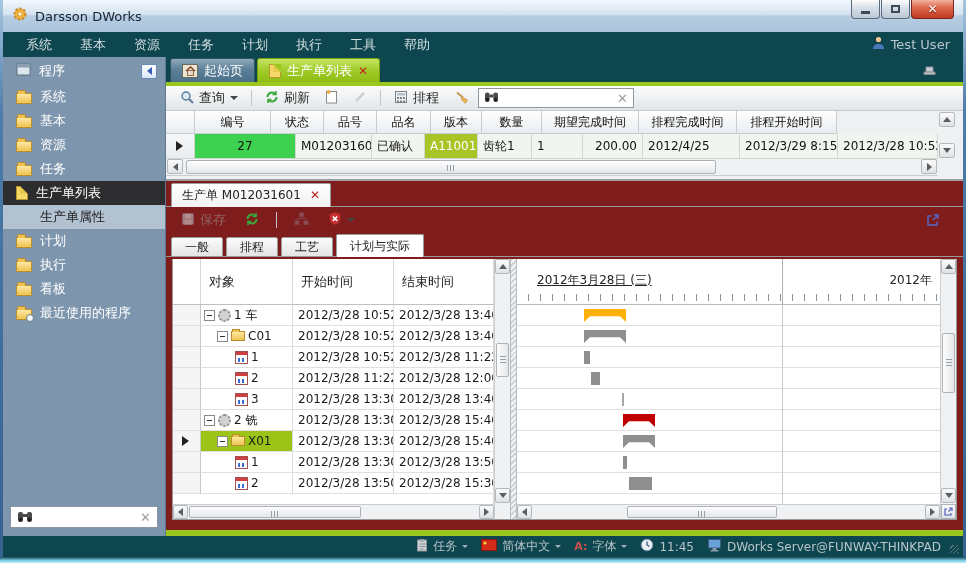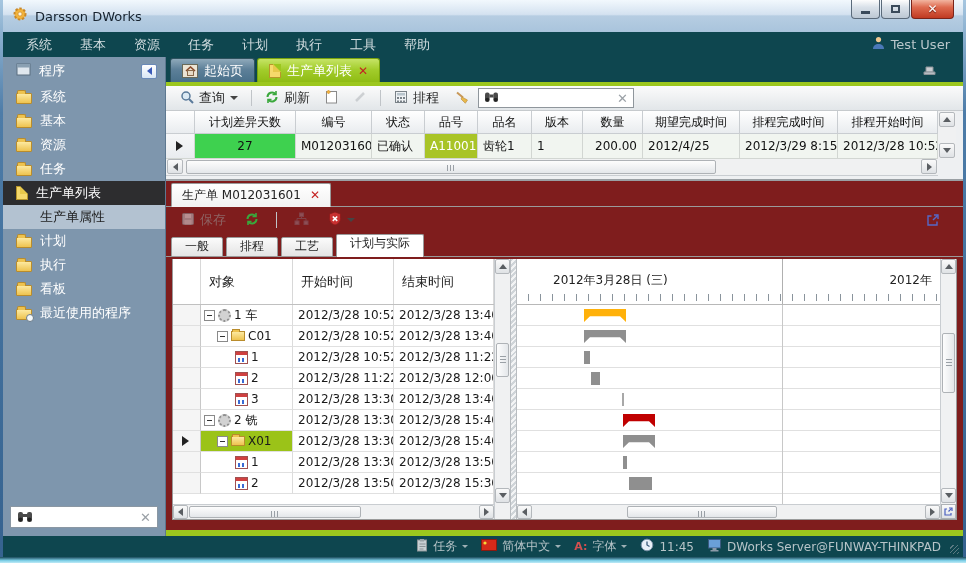--- a/index.html
+++ b/index.html
@@ -106,21 +106,21 @@
   .detail { position:absolute; top:122px; left:0; right:0; bottom:0; background:#7f1d1d; border-top:2px solid #9aa0a4; }
   .doc-row { height:26px; position:relative; border-bottom:1px solid #9a9a9a; }
   .doc-tab { position:absolute; left:5px; bottom:-1px; height:24px; background:linear-gradient(#ffffff,#f2f2f2);
     border:1px solid #9a9a9a; border-bottom:1px solid #f4f4f4; border-radius:2px 2px 0 0;
     display:flex; align-items:center; gap:9px; padding:0 10px; font-size:12px; color:#222; }
   .dtb { height:26px; display:flex; align-items:center; padding-left:9px; gap:7px; font-size:13px; position:relative; }
   .dtb .label-disabled { color:#9a9a9a; }
   .ext-right { position:absolute; right:22px; top:5px; }
   .subtabs { height:24px; display:flex; align-items:flex-end; padding-left:5px; position:relative; }
   .subtabs::before { content:''; position:absolute; left:0; right:0; bottom:0; height:1px; background:#9a9a9a; z-index:2; }
-  .stab { height:20px; padding:0 13px; display:flex; font-size:12px; color:#222;
+  .stab { height:20px; padding:0 13px; display:flex; align-items:center; font-size:12px; color:#222;
     background:linear-gradient(#fbfbfb,#e4e4e4); border:1px solid #9a9a9a; border-radius:2px 2px 0 0; margin-right:3px; position:relative; z-index:1; }
   .stab.active { height:23px; background:#fff; border-bottom:none; z-index:3; }
 
   .content { position:absolute; top:78px; left:6px; right:6px; bottom:10px; background:#fff; border:1px solid #9a9a9a; border-top:none; display:flex; overflow:hidden; }
   .tt-main { width:321px; display:flex; flex-direction:column; }
   .tt-head { height:46px; display:flex; border-bottom:1px solid #c0c0c0; }
   .th-cell { border-right:1px solid #d8d8d8; display:flex; align-items:center; padding-left:8px; font-size:13px; color:#222; flex:none; }
   .t-mk{width:28px} .t-obj{width:92px} .t-st{width:101px} .t-en{width:100px}
   .tt-row { height:21px; display:flex; font-size:12px; color:#1a1a1a; flex:none; }
   .tt-row > div { border-right:1px solid #dcdcdc; border-bottom:1px solid #e0e0e0; display:flex; align-items:center; flex:none; white-space:nowrap; overflow:hidden; }
@@ -140,21 +140,21 @@
   .fold-sm::before { content:''; position:absolute; top:-3px; left:0; width:6px; height:2px; background:#eec34f; border:1px solid #b98c2c; border-bottom:none; }
   .tt-fill { flex:1; border-right:1px solid #dcdcdc; }
   .tt-hs { height:15px; background:#f0f1f2; border-top:1px solid #c9cdd1; position:relative; }
   .tt-vs { width:16px; background:#f0f1f2; border-left:1px solid #c9cdd1; position:relative; }
   .tt-vs .sbtn, .gvs .sbtn { width:15px; height:15px; }
 
   .vsplit { width:7px; background:repeating-linear-gradient(135deg,#cfd4d8 0 2px,#f3f4f5 2px 4px); border-left:1px solid #b8bcc0; border-right:1px solid #b8bcc0; }
 
   .gantt { flex:1; display:flex; flex-direction:column; position:relative; min-width:0; }
   .g-head { height:46px; border-bottom:1px solid #b8b8b8; position:relative; font-size:12px; color:#222; }
-  .g-head .dl1 { position:absolute; left:36px; top:13px; }
+  .g-head .dl1 { position:absolute; left:20px; top:13px;text-decoration:underline; }
   .g-head .dl2 { position:absolute; right:8px; top:13px; }
   .g-ticks { position:absolute; left:0; right:0; bottom:3px; height:7px;
     background:repeating-linear-gradient(to right,transparent 0 11px,#8a949c 11px 12px); }
   .g-body { flex:1; position:relative;
     background:repeating-linear-gradient(to bottom,#ffffff 0 20px,#e0e0e0 20px 21px); }
   .daydiv { position:absolute; top:0; bottom:0; left:265px; width:1px; background:#c8c8c8; }
   .g-head .daydiv { background:#b0b0b0; }
   .gbar { position:absolute; height:13px; }
   .gbar.summary { clip-path:polygon(0 0,100% 0,100% 100%,calc(100% - 6px) 55%,6px 55%,0 100%); }
   .g-foot { height:15px; background:#f0f1f2; border-top:1px solid #c9cdd1; position:relative; }
@@ -365,21 +365,20 @@
               <circle cx="11.7" cy="8.6" r="1.9" fill="#222"></circle>
             </svg></span>
         <input value="" style="">
         <span class="clear-x">✕</span>
       </div>
     </div>
 
     <div class="grid">
       <div class="ghead">
         <div class="gc w-mk"></div>
-        <div class="gc w-c1">计划差异天数</div>
         <div class="gc w-c2">编号</div>
         <div class="gc w-c3">状态</div>
         <div class="gc w-c4">品号</div>
         <div class="gc w-c5">品名</div>
         <div class="gc w-c6">版本</div>
         <div class="gc w-c7">数量</div>
         <div class="gc w-c8">期望完成时间</div>
         <div class="gc w-c9">排程完成时间</div>
         <div class="gc w-c10">排程开始时间</div>
       </div>

